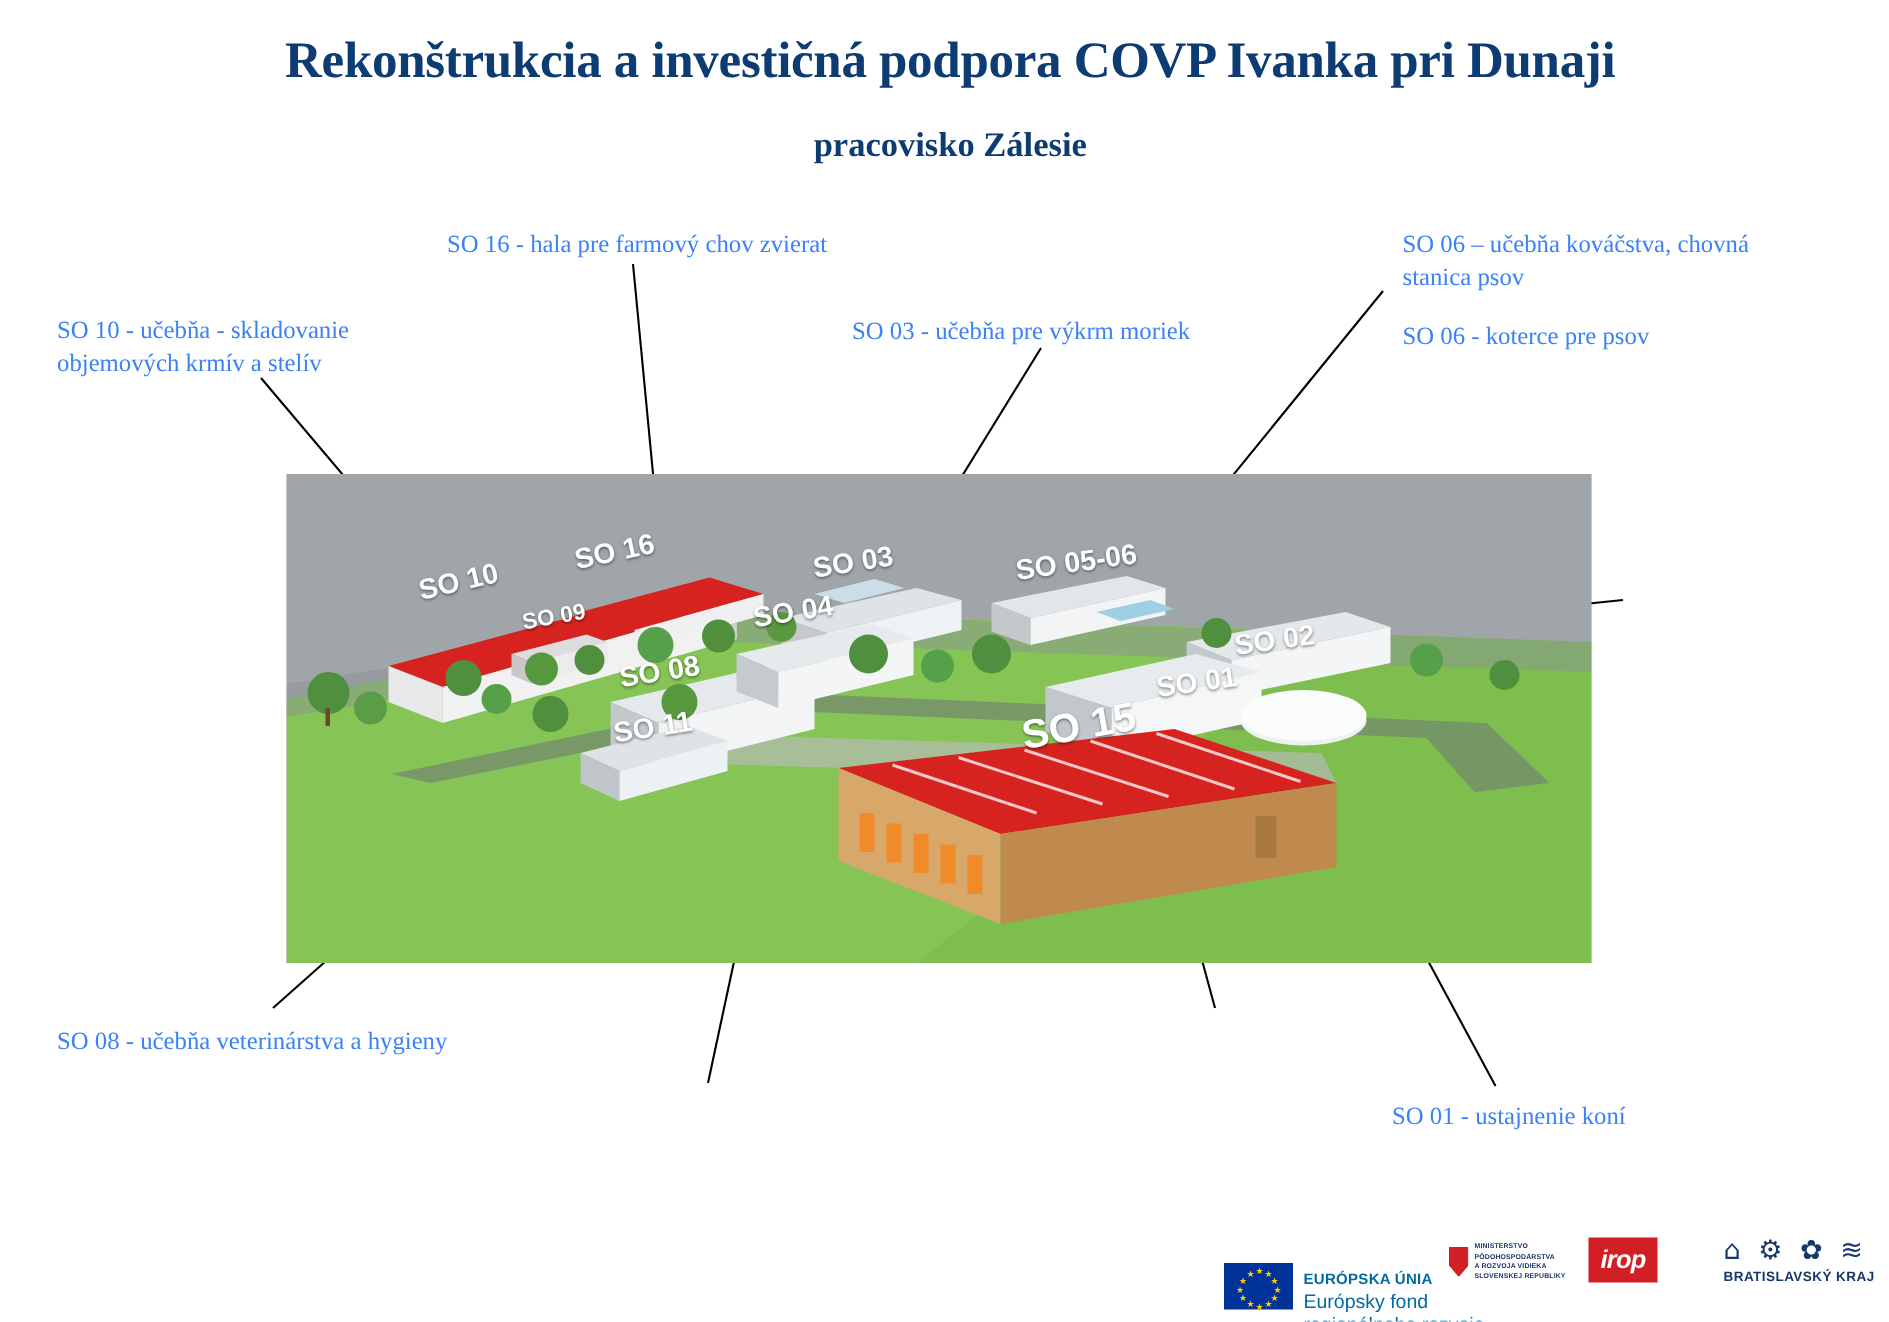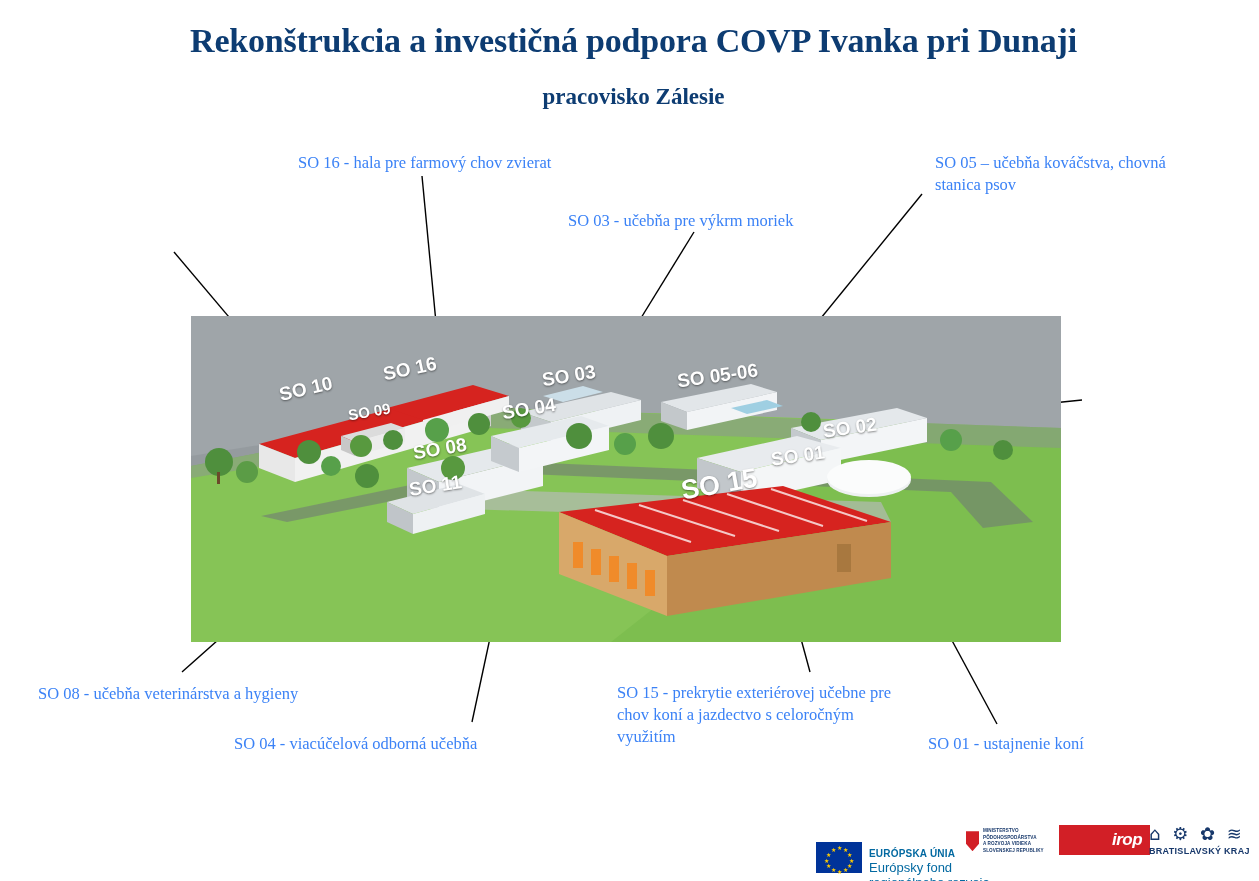--- a/index.html
+++ b/index.html
@@ -150,21 +150,20 @@
     background: #d21f26;
     color: #ffffff;
     font-family: "Liberation Sans", sans-serif;
     font-weight: bold;
     font-size: 17px;
     font-style: italic;
     display: flex;
     align-items: center;
     justify-content: center;
     letter-spacing: -0.5px;
-    padding-left: 45px;
   }
 
   .logo-bsk {
     position: absolute;
     left: 1145px; top: 6px;
     color: #17386b;
   }
   .bsk-glyphs {
     font-family: "DejaVu Sans", sans-serif;
     font-size: 18px;
@@ -205,32 +204,32 @@
       <line x1="468" y1="722" x2="528" y2="442"></line>
 
       <line x1="806" y1="672" x2="762" y2="510"></line>
 
       <line x1="993" y1="724" x2="855" y2="468"></line>
     </g>
   </svg>
 
   <div class="callout" style="left:294px; top:152px; width:330px;">SO 16 - hala pre farmový chov zvierat</div>
 
+  <div class="callout" style="left:34px; top:209px; width:265px;">SO 10 - učebňa - skladovanie objemových krmív a stelív</div>
 
   <div class="callout" style="left:564px; top:210px; width:300px;">SO 03 - učebňa pre výkrm moriek</div>
 
-  <div class="callout" style="left:931px; top:152px; width:240px;">SO 05 – učebňa kováčstva, chovná stanica psov</div>
-
+  <div class="callout" style="left:931px; top:152px; width:240px;">SO 06 – učebňa kováčstva, chovná stanica psov</div>
+
+  <div class="callout" style="left:931px; top:213px; width:240px;">SO 06 - koterce pre psov</div>
 
 
   <div class="callout" style="left:34px; top:683px; width:340px;">SO 08 - učebňa veterinárstva a hygieny</div>
 
-  <div class="callout" style="left:230px; top:733px; width:330px;">SO 04 - viacúčelová odborná učebňa</div>
-
-  <div class="callout" style="left:613px; top:682px; width:290px;">SO 15 - prekrytie exteriérovej učebne pre chov koní a jazdectvo s celoročným využitím</div>
+
 
   <div class="callout" style="left:913px; top:733px; width:250px;margin-left:11px;">SO 01 - ustajnenie koní</div>
 
   <div id="render">
     <svg width="870" height="326" viewBox="0 0 870 326">
 
       <rect x="0" y="0" width="870" height="326" fill="#9fa5a9"></rect>
 
       <polygon points="0,150 300,92 870,112 870,326 0,326" fill="#7dbe4f"></polygon>
       <polygon points="0,150 300,92 700,105 420,326 0,326" fill="#86c456"></polygon>

